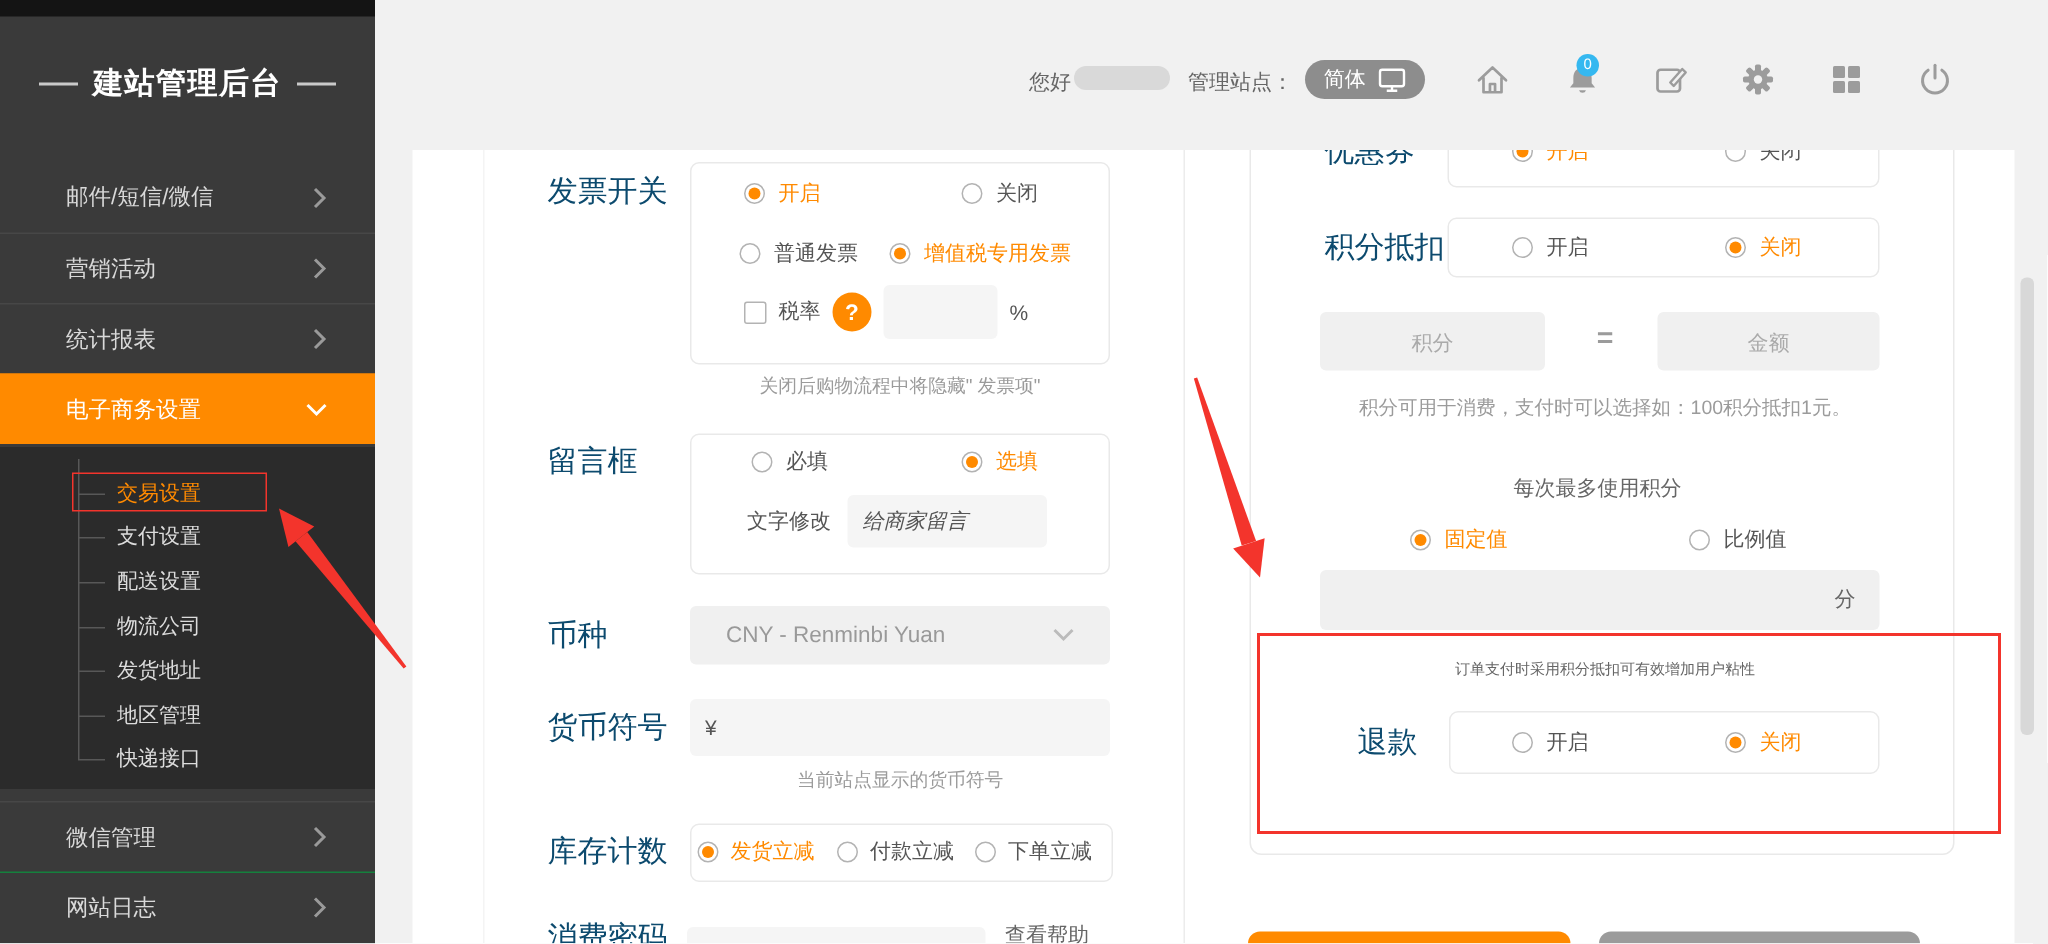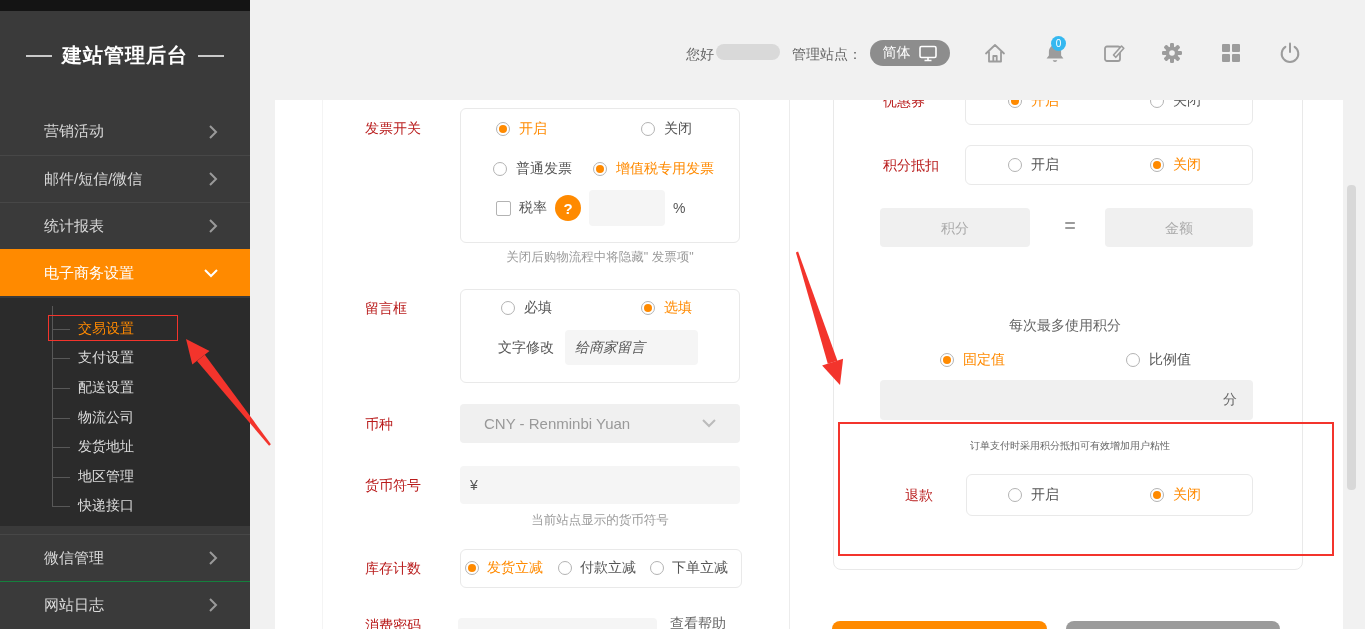--- a/index.html
+++ b/index.html
@@ -27,21 +27,21 @@
   .txt-gray{color:#666;font-size:14px}
   .redacted{left:716px;top:44px;width:64px;height:16px;border-radius:8px;background:#d9d9d9}
   .lang-pill{left:870px;top:40px;width:80px;height:26px;border-radius:13px;background:#8d8d8d;color:#fff;display:flex;align-items:center;justify-content:center;gap:7px;font-size:14px;cursor:pointer}
   .hicon{top:40px;width:26px;height:26px;cursor:pointer}
   .badge{left:1051px;top:36px;width:15px;height:15px;border-radius:50%;background:#35b8f0;color:#fff;font-size:10px;display:flex;align-items:center;justify-content:center}
 
   
   .panel{left:275px;top:100px;width:1068px;height:529px;background:#fff;overflow:hidden}
   .vline1{left:47px;top:0;height:529px;width:1px;background:#f4f4f4}
   .vline2{left:514px;top:0;height:529px;width:1px;background:#ececec}
-  .flabel{color:#b91c1c;font-size:14px;height:20px;line-height:20px}
+  .flabel{color:#0c4a6e;font-size:20px;height:20px;line-height:20px}
   .gbox{border:1px solid #e9e9e9;border-radius:6px;background:#fff;box-sizing:border-box}
   .opt{display:flex;align-items:center;gap:9px;height:20px}
   .radio{width:14px;height:14px;border:1px solid #b3b3b3;border-radius:50%;background:#fff;box-sizing:border-box;position:relative;flex:none;cursor:pointer}
   .radio.sel::after{content:'';position:absolute;left:2px;top:2px;width:8px;height:8px;border-radius:50%;background:#ff8a00}
   .checkbox{width:13px;height:13px;border:1px solid #b3b3b3;border-radius:2px;background:#fff;flex:none;cursor:pointer}
   .olbl{color:#ff8a00;font-size:14px;white-space:nowrap}
   .dlbl{color:#555;font-size:14px;white-space:nowrap}
   .ginput{background:#f5f5f5;border:none;border-radius:4px;font:14px "Liberation Sans",sans-serif;color:#555;padding:12px 10px;box-sizing:border-box;outline:none}
   .ginput.center{text-align:center}
   .ginput::placeholder{color:#aaa}
@@ -69,27 +69,27 @@
   <aside class="abs sidebar">
     <div class="top-strip"></div>
     <div class="side-title">
       <span class="dash"></span>
       <span>建站管理后台</span>
       <span class="dash"></span>
     </div>
 
     <nav class="menu">
       <div class="menu-item">
+        <span>邮件/短信/微信</span>
+        <svg width="9" height="14" viewBox="0 0 9 14">
+            <polyline points="1,1 7,7 1,13" fill="none" stroke="#9a9a9a" stroke-width="2"></polyline>
+          </svg>
+      </div>
+      <div class="menu-item">
         <span>营销活动</span>
-        <svg width="9" height="14" viewBox="0 0 9 14">
-            <polyline points="1,1 7,7 1,13" fill="none" stroke="#9a9a9a" stroke-width="2"></polyline>
-          </svg>
-      </div>
-      <div class="menu-item">
-        <span>邮件/短信/微信</span>
         <svg width="9" height="14" viewBox="0 0 9 14">
             <polyline points="1,1 7,7 1,13" fill="none" stroke="#9a9a9a" stroke-width="2"></polyline>
           </svg>
       </div>
       <div class="menu-item">
         <span>统计报表</span>
         <svg width="9" height="14" viewBox="0 0 9 14">
             <polyline points="1,1 7,7 1,13" fill="none" stroke="#9a9a9a" stroke-width="2"></polyline>
           </svg>
       </div>
@@ -284,20 +284,21 @@
       <span class="dlbl">开启</span>
     </div>
     <div class="abs opt" style="left:875px;top:55px">
       <span class="radio sel"></span>
       <span class="olbl">关闭</span>
     </div>
 
     <input class="abs ginput center" style="left: 605px; top: 108px; width: 150px; height: 39px; background: rgb(240, 240, 240);" placeholder="积分">
     <span class="abs" style="left:783px;top:115px;width:24px;text-align:center;color:#9b9b9b;font-size:19px;font-weight:bold">=</span>
     <input class="abs ginput center" style="left: 830px; top: 108px; width: 148px; height: 39px; background: rgb(240, 240, 240);" placeholder="金额">
+    <div class="abs note" style="left:580px;top:164px;width:430px;font-size:13px">积分可用于消费，支付时可以选择如：100积分抵扣1元。</div>
 
     <div class="abs" style="left:690px;top:217px;width:200px;text-align:center;color:#666;font-size:14px">每次最多使用积分</div>
     <div class="abs opt" style="left:665px;top:250px">
       <span class="radio sel"></span>
       <span class="olbl">固定值</span>
     </div>
     <div class="abs opt" style="left:851px;top:250px">
       <span class="radio"></span>
       <span class="dlbl">比例值</span>
     </div>

